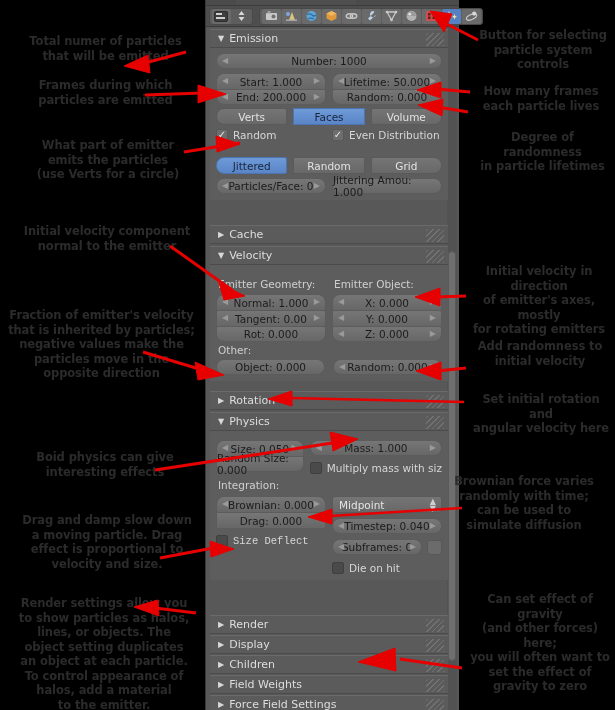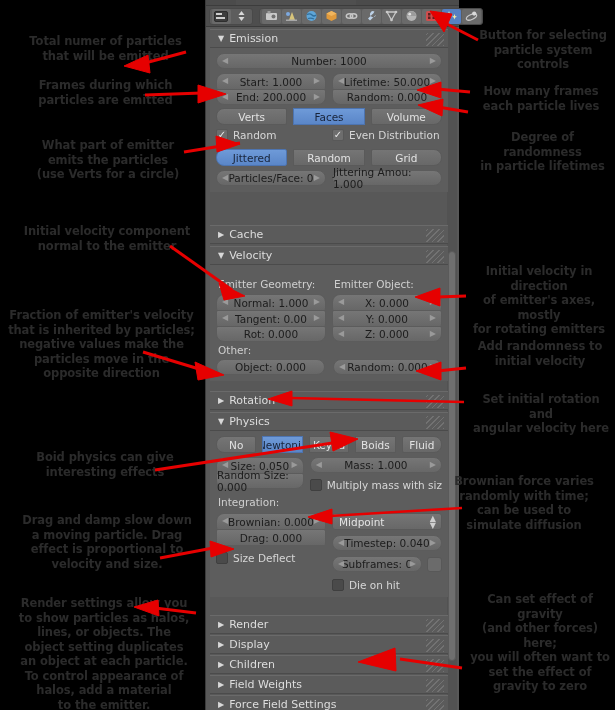--- a/index.html
+++ b/index.html
@@ -315,21 +315,21 @@
             </div>
           </div>
           <div class="col">
             <div class="chk">
               <span class="box">✓</span>
               <span>Even Distribution</span>
             </div>
           </div>
         </div>
 
-        <div class="seg" style="margin-top:8px;">
+        <div class="seg" style="margin-top:16px;">
           <div class="s on">Jittered</div>
           <div class="s">Random</div>
           <div class="s">Grid</div>
         </div>
 
         <div class="row" style="margin-top:4px;margin-bottom:0;">
           <div class="col">
             <div class="num">
               <span class="lt">◀</span>
               <span>Particles/Face: 0</span>
@@ -432,27 +432,20 @@
       </div>
     </div>
 
     <div class="panel-block" style="top:385px;">
       <div class="sec">
         <span class="tri">▼</span>
         <span>Physics</span>
         <span class="grip"></span>
       </div>
       <div class="body">
-        <div class="seg">
-          <div class="s">No</div>
-          <div class="s on">Newtonia</div>
-          <div class="s">Keyed</div>
-          <div class="s">Boids</div>
-          <div class="s">Fluid</div>
-        </div>
 
         <div class="row" style="margin-top:4px;margin-bottom:3px;">
           <div class="col">
             <div class="grp">
               <div class="num">
                 <span class="lt">◀</span>
                 <span>Size: 0.050</span>
                 <span class="gt">▶</span>
               </div>
               <div class="num">
@@ -484,21 +477,21 @@
             <div class="grp">
               <div class="num">
                 <span class="lt">◀</span>
                 <span>Brownian: 0.000</span>
                 <span class="gt">▶</span>
               </div>
               <div class="num mid">
                 <span>Drag: 0.000</span>
               </div>
             </div>
-            <div class="chk" style="margin-top:5px;">
+            <div class="chk" style="margin-top:5px;font-family:Liberation Mono, monospace;">
               <span class="box off"></span>
               <span>Size Deflect</span>
             </div>
           </div>
           <div class="col">
             <div class="dd">
               <span>Midpoint</span>
               <span class="ar">▲<br>▼</span>
             </div>
             <div class="num" style="margin-top:3px;">

